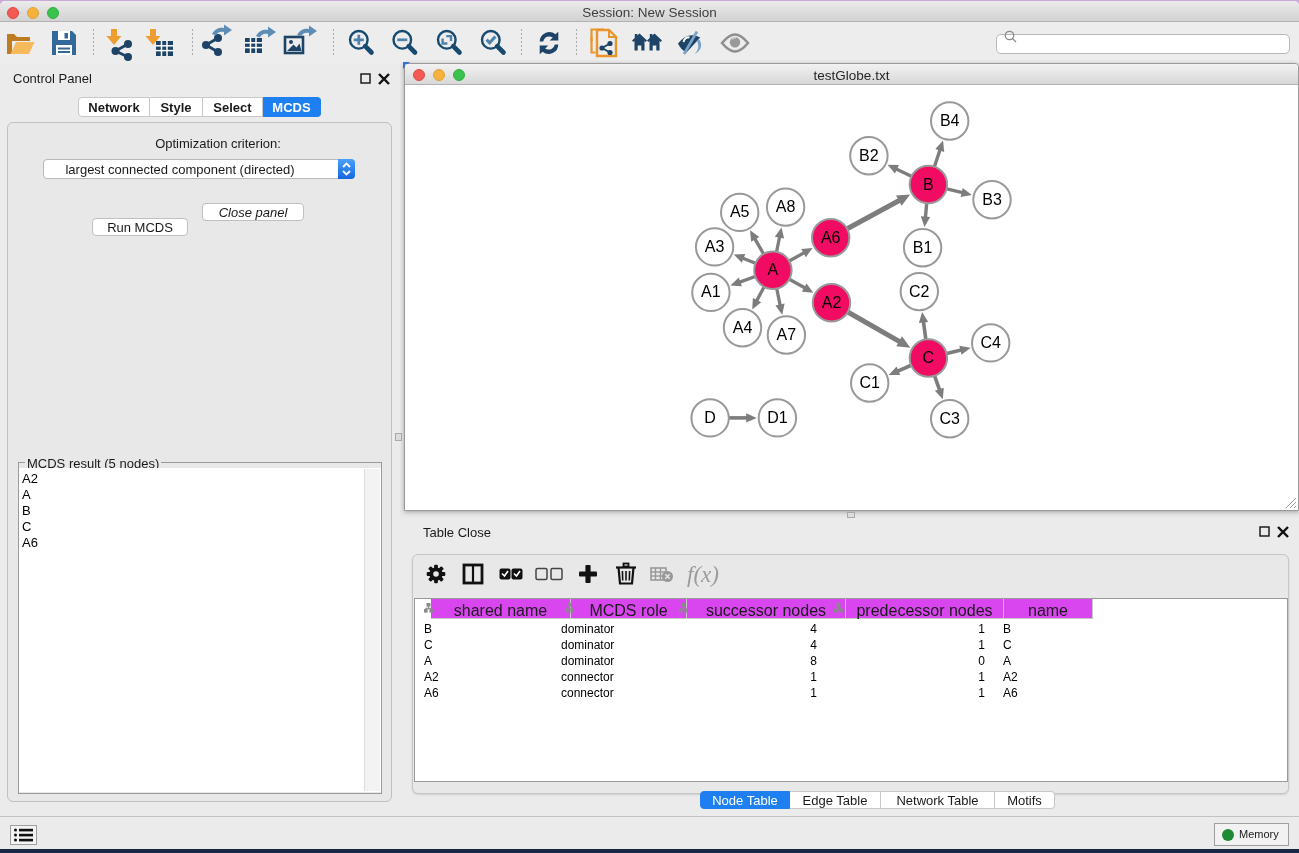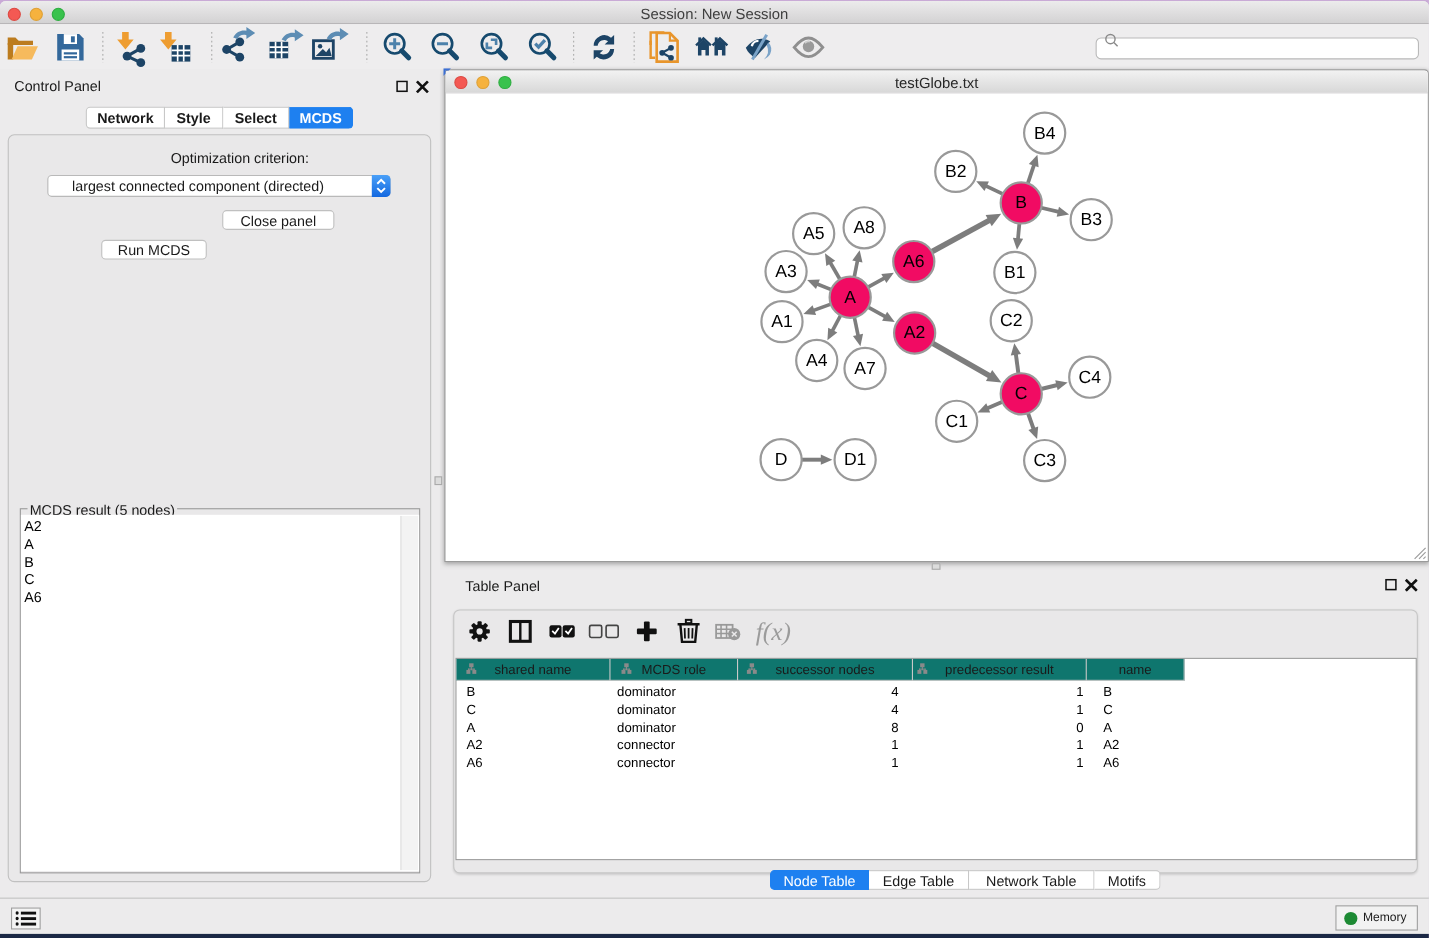--- a/index.html
+++ b/index.html
@@ -50,21 +50,21 @@
 #nw-titlebar { position:absolute; left:0; top:0; width:100%; height:21px; border-radius:4px 4px 0 0;
   background:linear-gradient(#f2f2f2,#d8d8d8); border-bottom:1px solid #b3b1b3; }
 #nw-title { position:absolute; width:100%; top:4px; text-align:center; font-size:13.5px; color:#262626; }
 #graph { position:absolute; left:0; top:22px; }
 
 #tpanel { position:absolute; left:400px; top:518px; width:899px; height:297px; background:#ecebec; }
 #tp-title { position:absolute; left:23px; top:7px; font-size:13px; color:#1a1a1a; }
 #tp-toolbar { position:absolute; left:12px; top:36px; width:877px; height:240px; background:#e9e8e9;
   border:1px solid #c6c6c6; border-radius:6px; box-shadow:0 1px 2px rgba(0,0,0,0.12); }
 #tp-table { position:absolute; left:14px; top:80px; width:874px; height:184px; background:#fff; border:1px solid #9a9a9a; }
-#tp-header { position:absolute; left:0; top:0; height:20px; background:#0f766e; border-bottom:1px solid #c8c8c8; font-size:12px; color:#1a1a1a; }
+#tp-header { position:absolute; left:16px; top:0; height:20px; background:#d946ef; border-bottom:1px solid #c8c8c8; font-size:16px; color:#1a1a1a; }
 .th { position:absolute; top:0; height:20px; border-right:1px solid #c8c8c8; }
 .th span { position:absolute; width:100%; text-align:center; top:3px; }
 .trow { position:absolute; font-size:12px; color:#000; height:16px; line-height:16px; }
 .tabbar2 { position:absolute; display:flex; }
 
 #statusbar { position:absolute; left:0; top:816px; width:1299px; height:33px; background:#ecebec; border-top:1px solid #c2c2c2; }
 #listbtn { position:absolute; left:10px; top:8px; width:27px; height:20px; background:#f4f4f4; border:1px solid #9f9f9f; }
 #membtn { position:absolute; right:10px; top:6px; width:75px; height:23px; background:#f2f2f2; border:1px solid #9f9f9f;
   font-size:11px; color:#1a1a1a;padding-left:28px; }
 #bottomstrip { position:absolute; left:0; top:849px; width:1299px; height:4px; background:#1b2845; }
@@ -240,21 +240,21 @@
 <div id="dropdown">
   <div class="dtext">largest connected component (directed)</div>
   <div class="spin">
     <svg width="17" height="20" viewBox="0 0 17 20">
       <path d="M5 8 L8.5 4.5 L12 8" stroke="#fff" stroke-width="1.8" fill="none"></path>
       <path d="M5 12 L8.5 15.5 L12 12" stroke="#fff" stroke-width="1.8" fill="none"></path>
     </svg>
   </div>
 </div>
 <div class="btn" style="left:92px; top:191px; width:96px; height:18px;margin-top:27px;">Run MCDS</div>
-<div class="btn" style="left:202px; top:191px; width:102px; height:18px;">Close panel</div>
+<div class="btn" style="left:202px; top:203px; width:102px; height:18px;font-style:italic;">Close panel</div>
 <div id="fieldset"></div>
 <div id="fieldset-legend">MCDS result (5 nodes)</div>
 <div id="mcds-list">
   <div class="mitem">A2</div>
     <div class="mitem">A</div>
     <div class="mitem">B</div>
     <div class="mitem">C</div>
     <div class="mitem">A6</div>
   <div id="mcds-scroll"></div>
 </div>
@@ -361,21 +361,21 @@
 <text x="523.4" y="277">C</text>
 <text x="464.7" y="302">C1</text>
 <text x="544.7" y="337.7">C3</text>
 <text x="305.1" y="336.9">D</text>
 <text x="372.4" y="336.9">D1</text>
 </g>
 </svg>
 </div>
 
 <div id="tpanel">
-  <div id="tp-title">Table Panel</div>
+  <div id="tp-title">Table Close</div>
   <svg width="30" height="12" viewBox="0 0 30 12" style="position:absolute;left:859px;top:8px">
     <rect x="1" y="1" width="9" height="9" fill="none" stroke="#111" stroke-width="1.4"></rect>
     <path d="M19 1 L24 6 L29 1 M19 11 L24 6 L29 11" stroke="#111" stroke-width="2.4" fill="none"></path>
   </svg>
   <div id="tp-toolbar">
     <svg width="880" height="40" viewBox="0 0 880 40" style="position:absolute;left:0;top:2px">
       <g transform="translate(23,17)">
         <circle r="6.6" fill="#111"></circle>
         <g fill="#111">
           <rect x="-1.9" y="-9.3" width="3.8" height="18.6" rx="1"></rect>
@@ -428,21 +428,21 @@
       <div class="th" style="left:0;width:140px">
           <span>shared name</span>
         </div>
       <div class="th" style="left:140px;width:116px">
           <span>MCDS role</span>
         </div>
       <div class="th" style="left:256px;width:159px">
           <span>successor nodes</span>
         </div>
       <div class="th" style="left:415px;width:158px">
-          <span>predecessor result</span>
+          <span>predecessor nodes</span>
         </div>
       <div class="th" style="left:573px;width:89px">
           <span>name</span>
         </div>
     </div>
     <svg width="670" height="18" viewBox="0 0 670 18" style="position:absolute;left:0;top:0;pointer-events:none">
       <g fill="#8a8a8a">
         <g transform="translate(9,4)">
             <rect x="2.5" y="0" width="4" height="3.6"></rect>
             <rect x="0" y="6" width="3.6" height="3.6"></rect>

